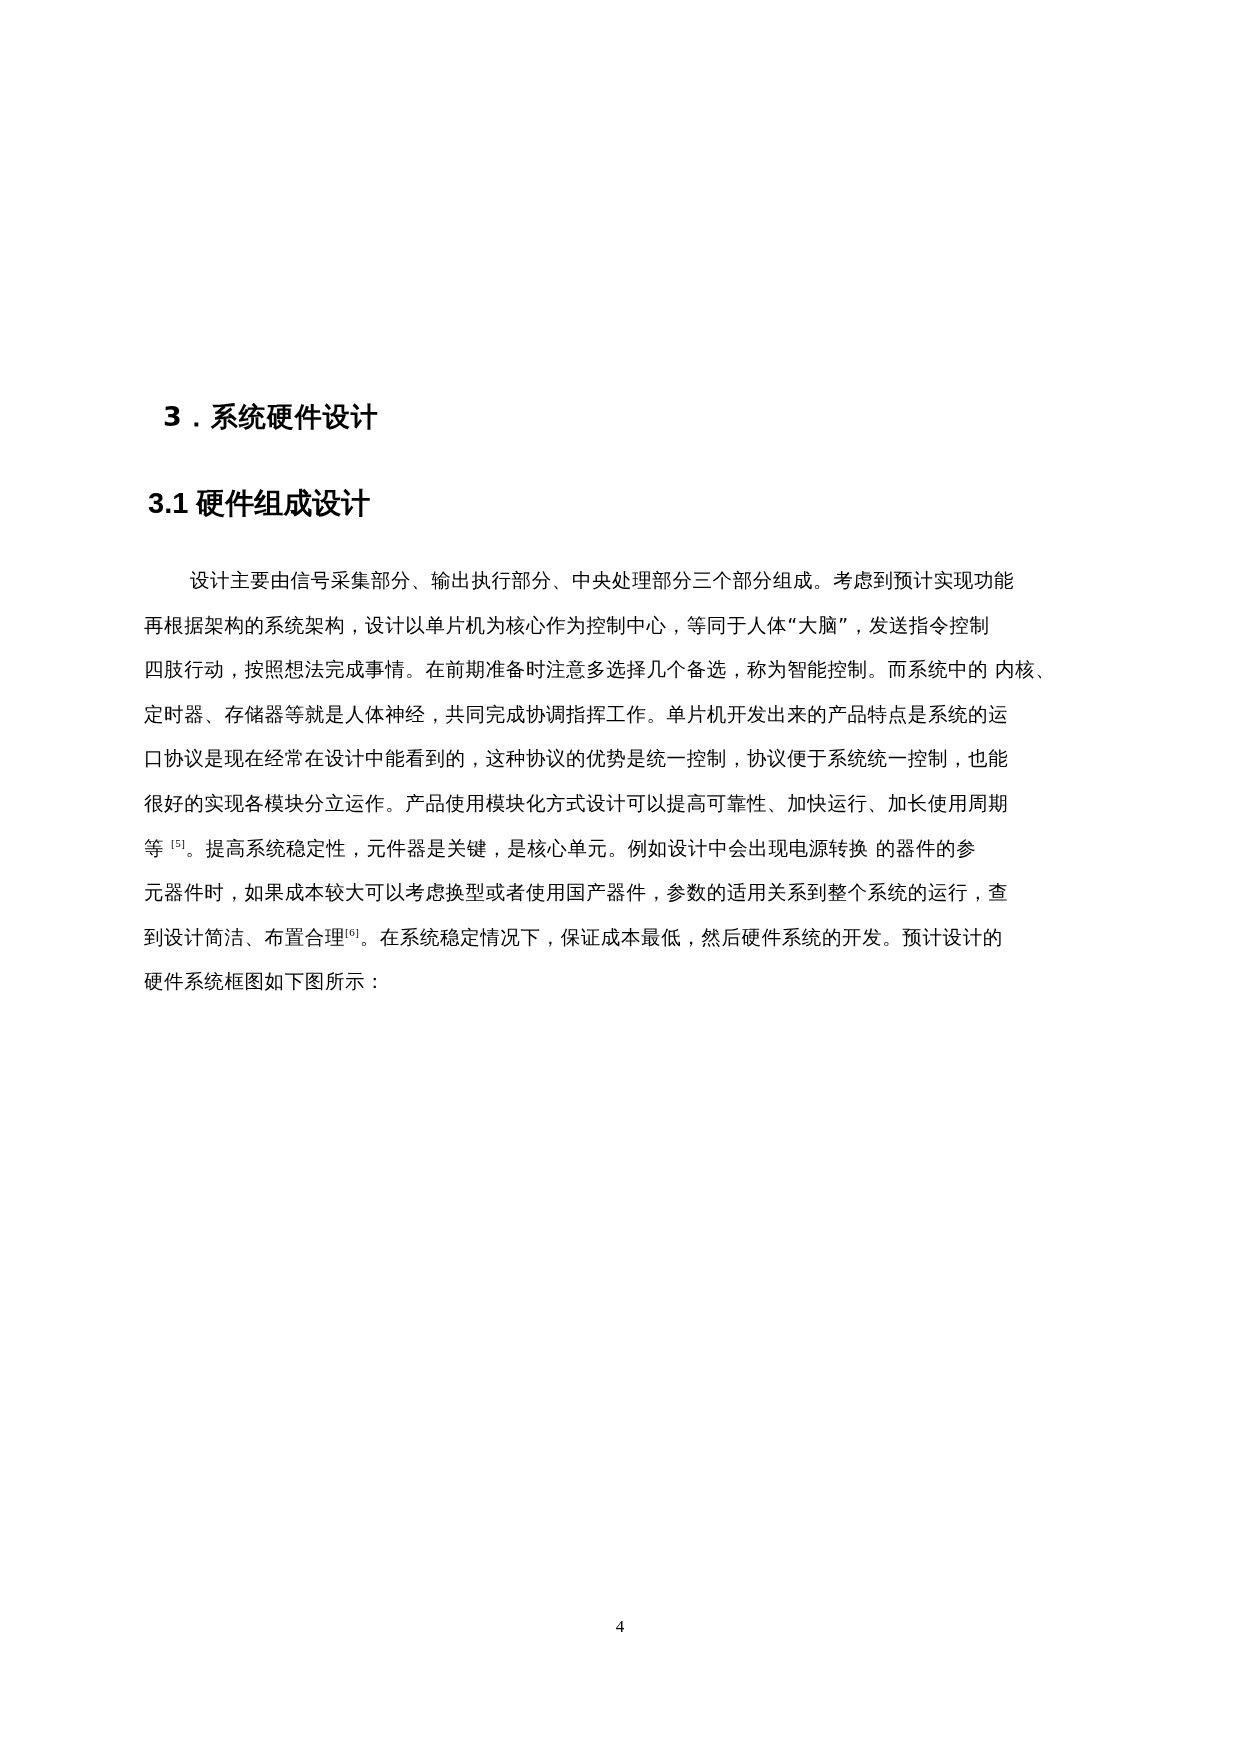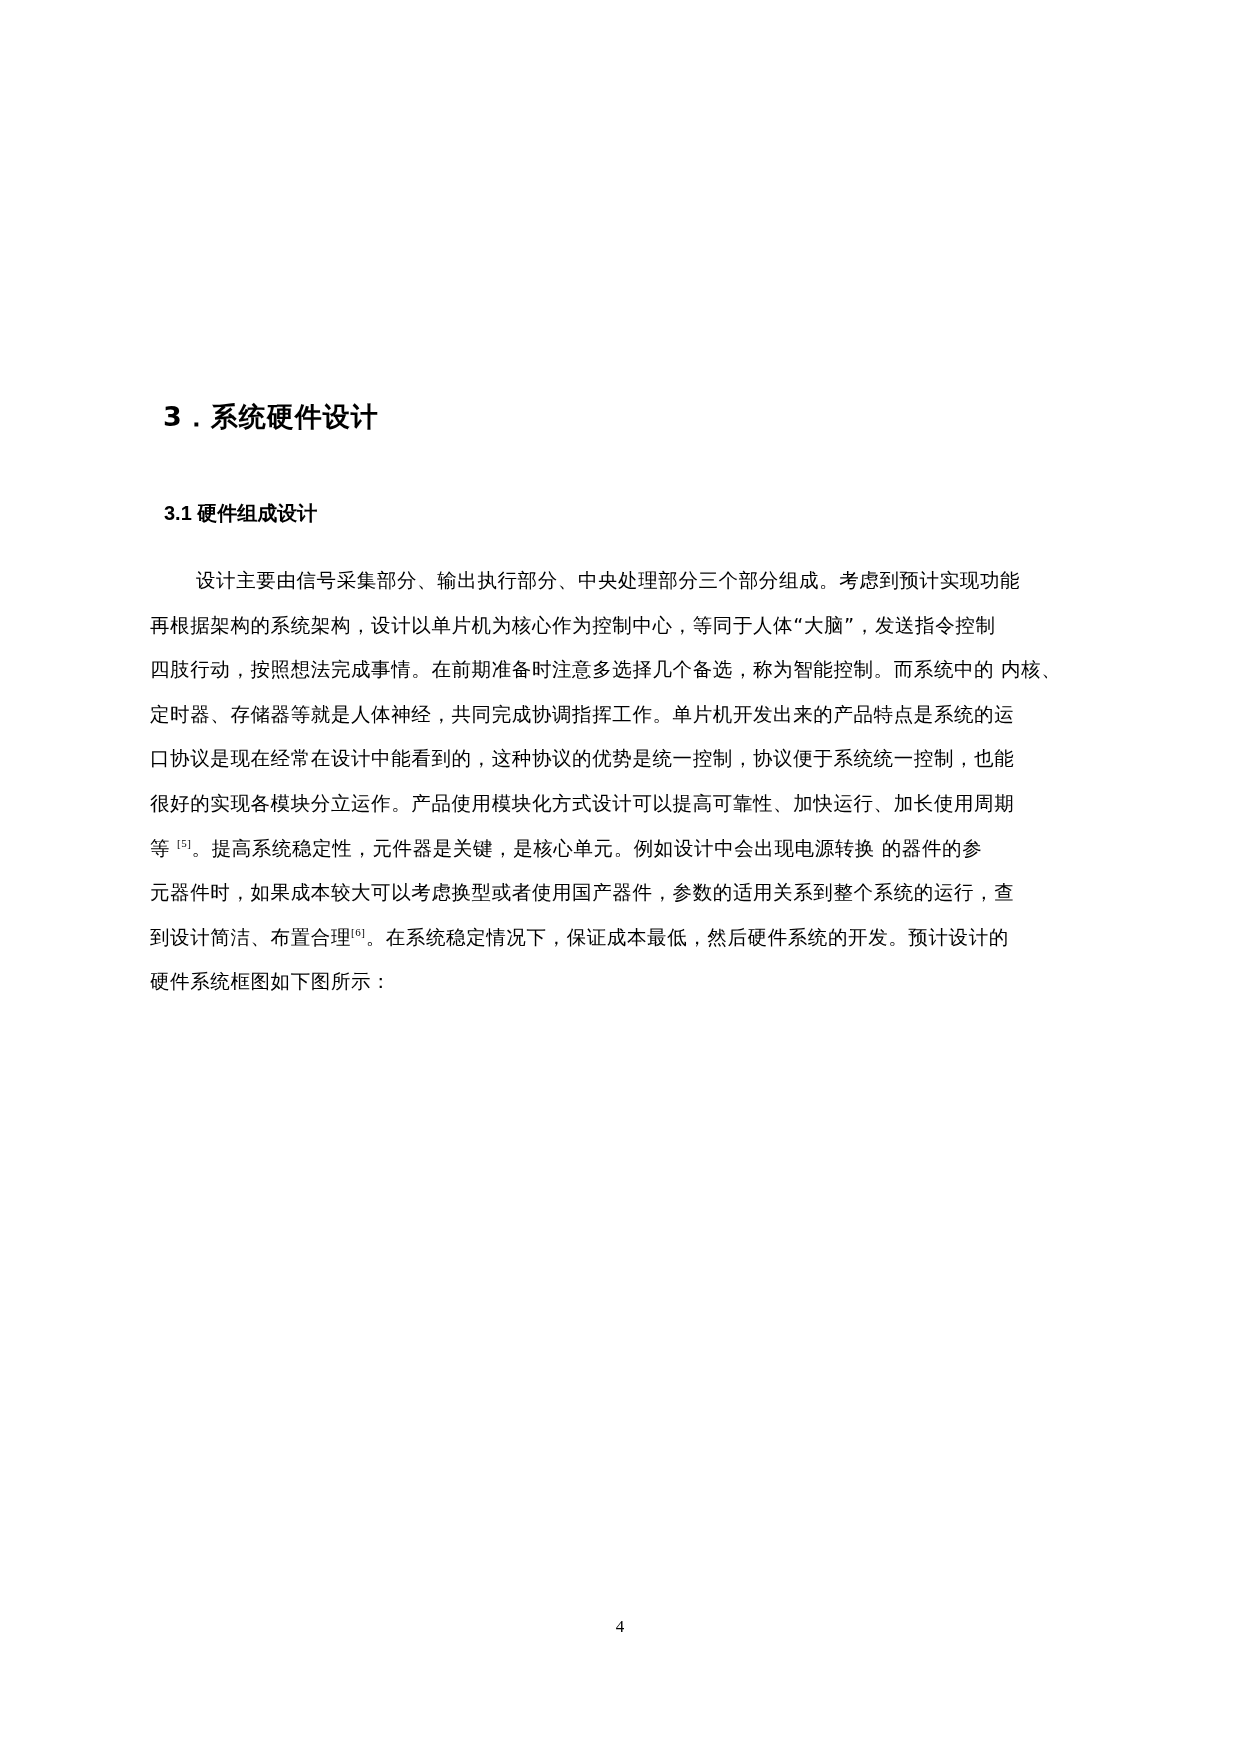--- a/index.html
+++ b/index.html
@@ -5,25 +5,25 @@
   html, body { margin: 0; padding: 0; background: #ffffff; }
   body { width: 1240px; height: 1754px; position: relative; overflow: hidden; color: #000; }
   .page { position: absolute; left: 0; top: 0; width: 1240px; height: 1754px; }
   .h1 {
     position: absolute; left: 148px; top: 384px;
     font-family: "DejaVu Sans", sans-serif; font-weight: bold; font-size: 27px;
     letter-spacing: 1px; margin: 15px; text-align: right;
   }
   .h2 {
     position: absolute; left: 148px; top: 484px;
-    font-family: "Liberation Sans", "DejaVu Sans", sans-serif; font-weight: bold; font-size: 20px;
-    margin: 16px;
+    font-family: "Liberation Sans", "DejaVu Sans", sans-serif; font-weight: bold; font-size: 29px;
+    margin: 0;
   }
   .body-text {
-    position: absolute; left: 150px; top: 559px; width: 940px;
+    position: absolute; left: 144px; top: 559px; width: 940px;
     font-family: "DejaVu Sans", sans-serif; font-size: 19.5px; line-height: 44.6px;
     margin: 0; letter-spacing: 0.6px;
   }
   .line { display: block; white-space: nowrap; height: 44.6px; }
   .indent { padding-left: 46px; }
   sup.ref { font-family: "Liberation Serif", serif; font-size: 11px; vertical-align: 8px; line-height: 0; }
   sup.pow { font-family: "Liberation Serif", serif; font-size: 11px; vertical-align: 8px; line-height: 0; }
   .latin { font-family: "Liberation Serif", serif; font-size: 21px; }
   .page-number {
     position: absolute; left: 0; width: 1240px; top: 1617px; text-align: center;

